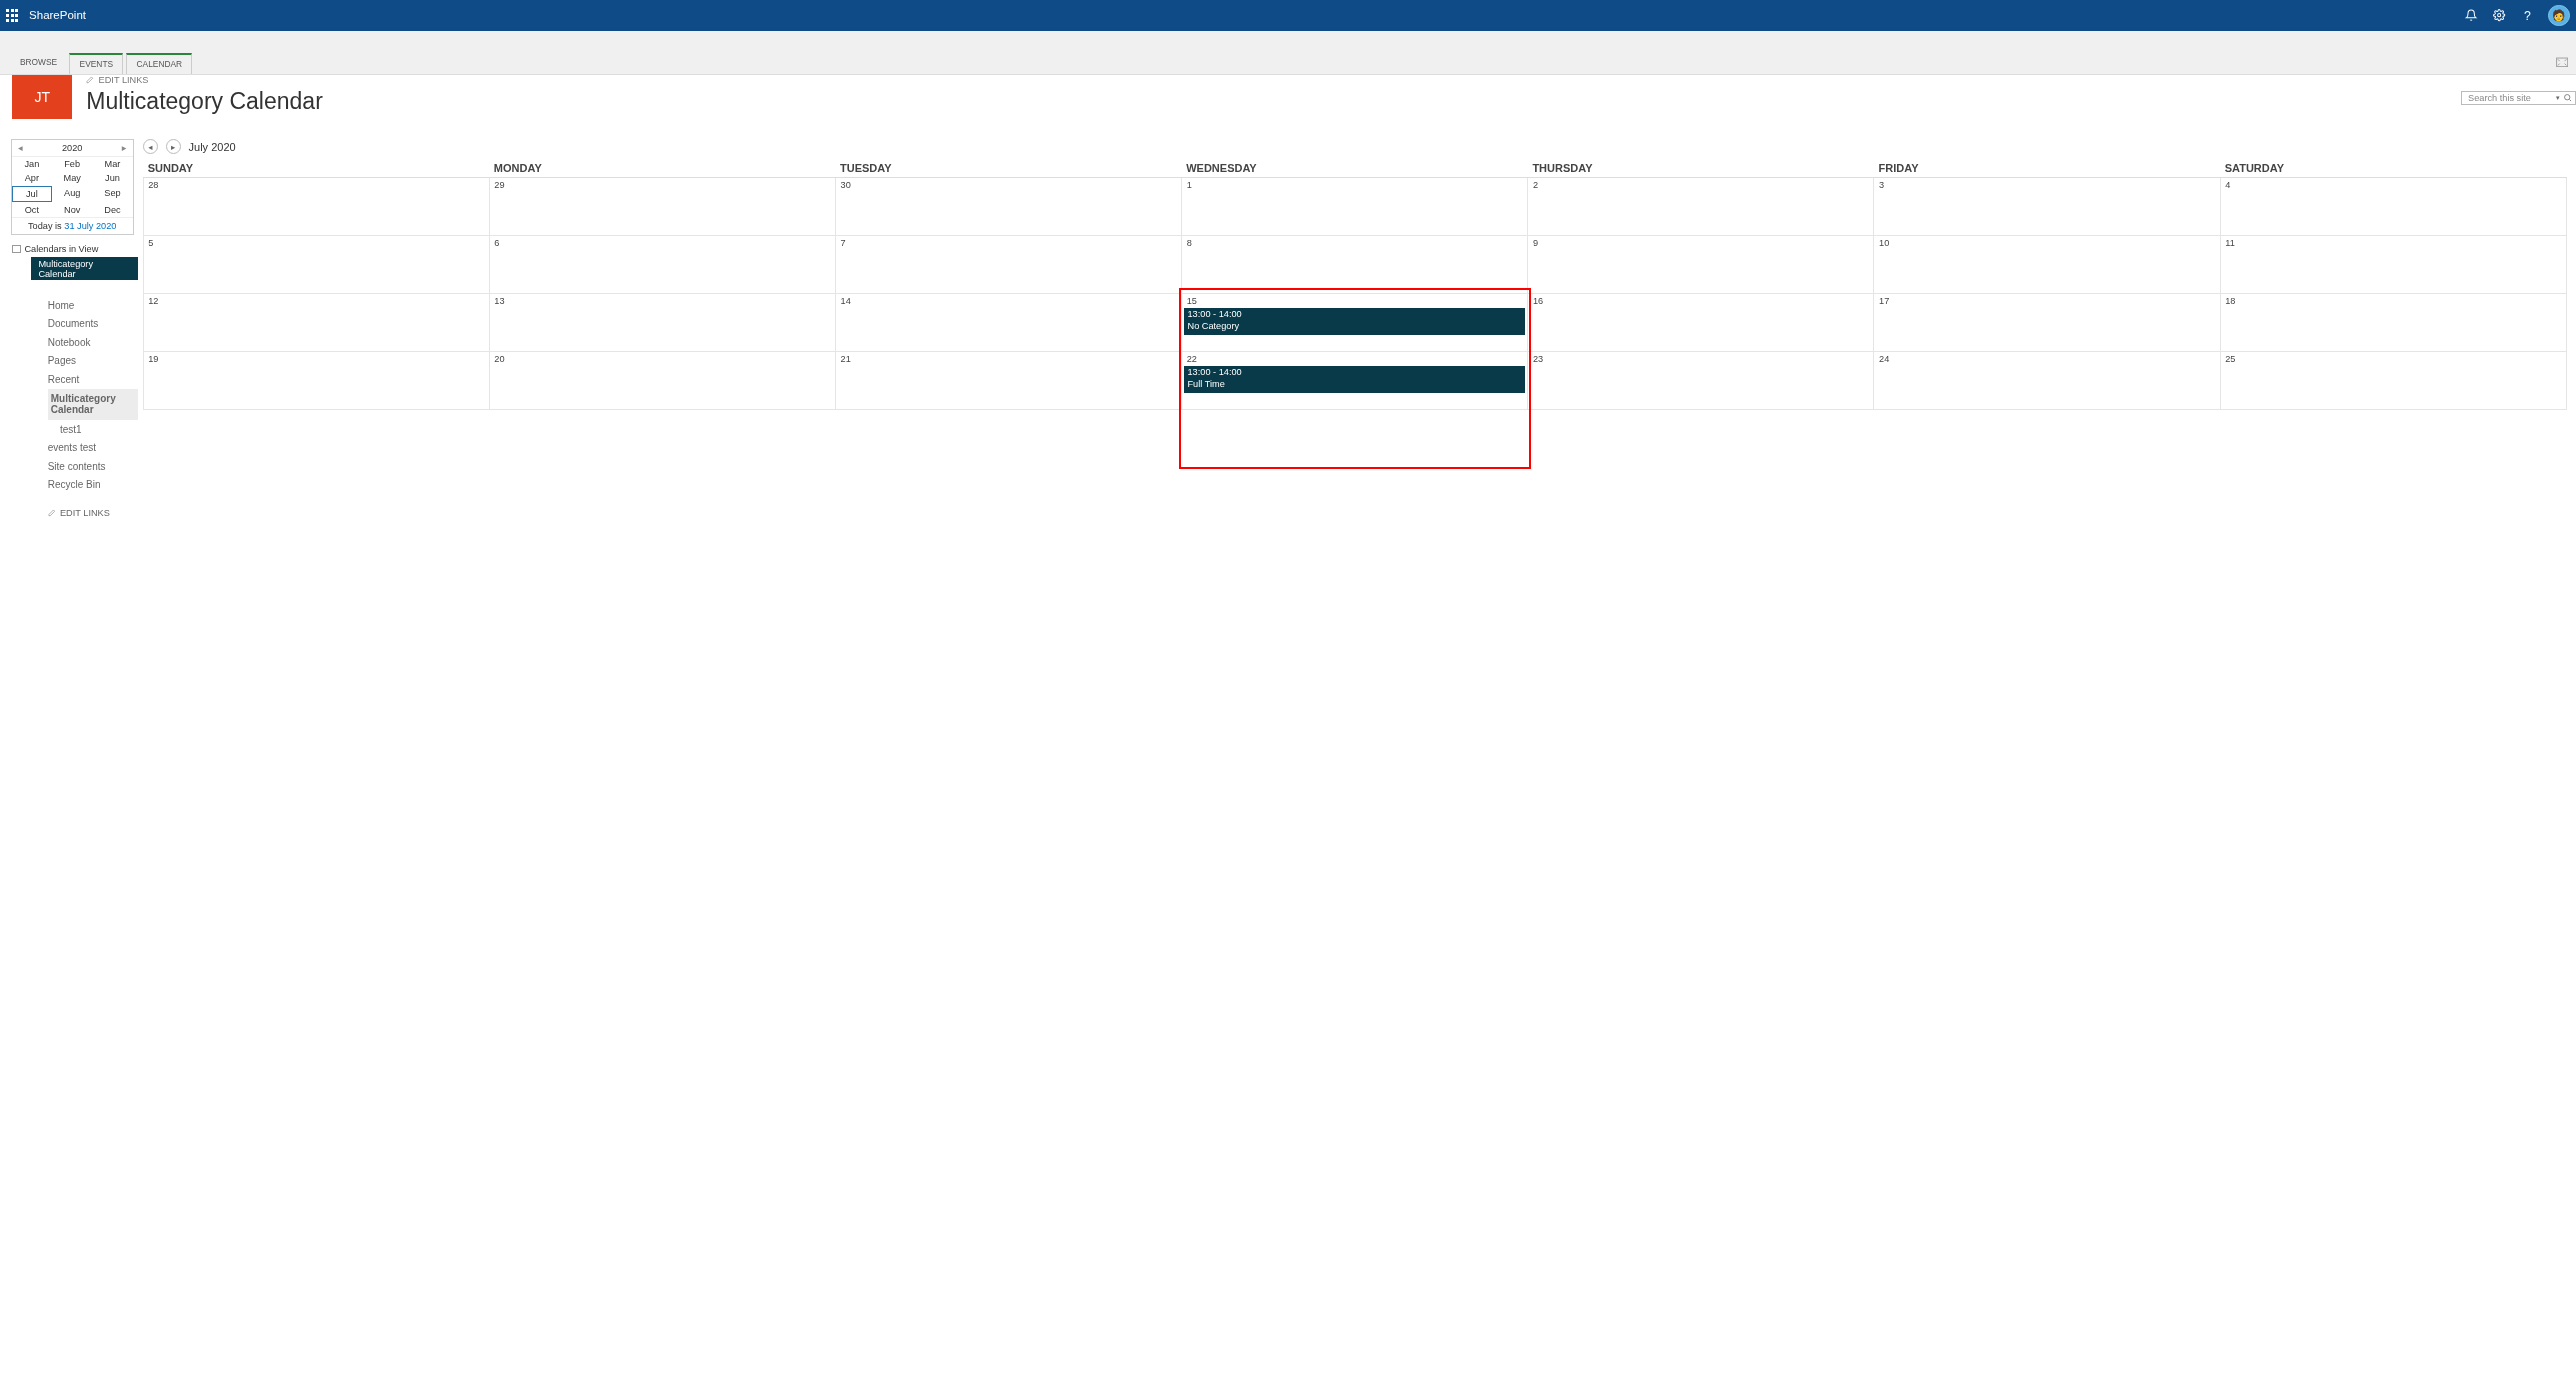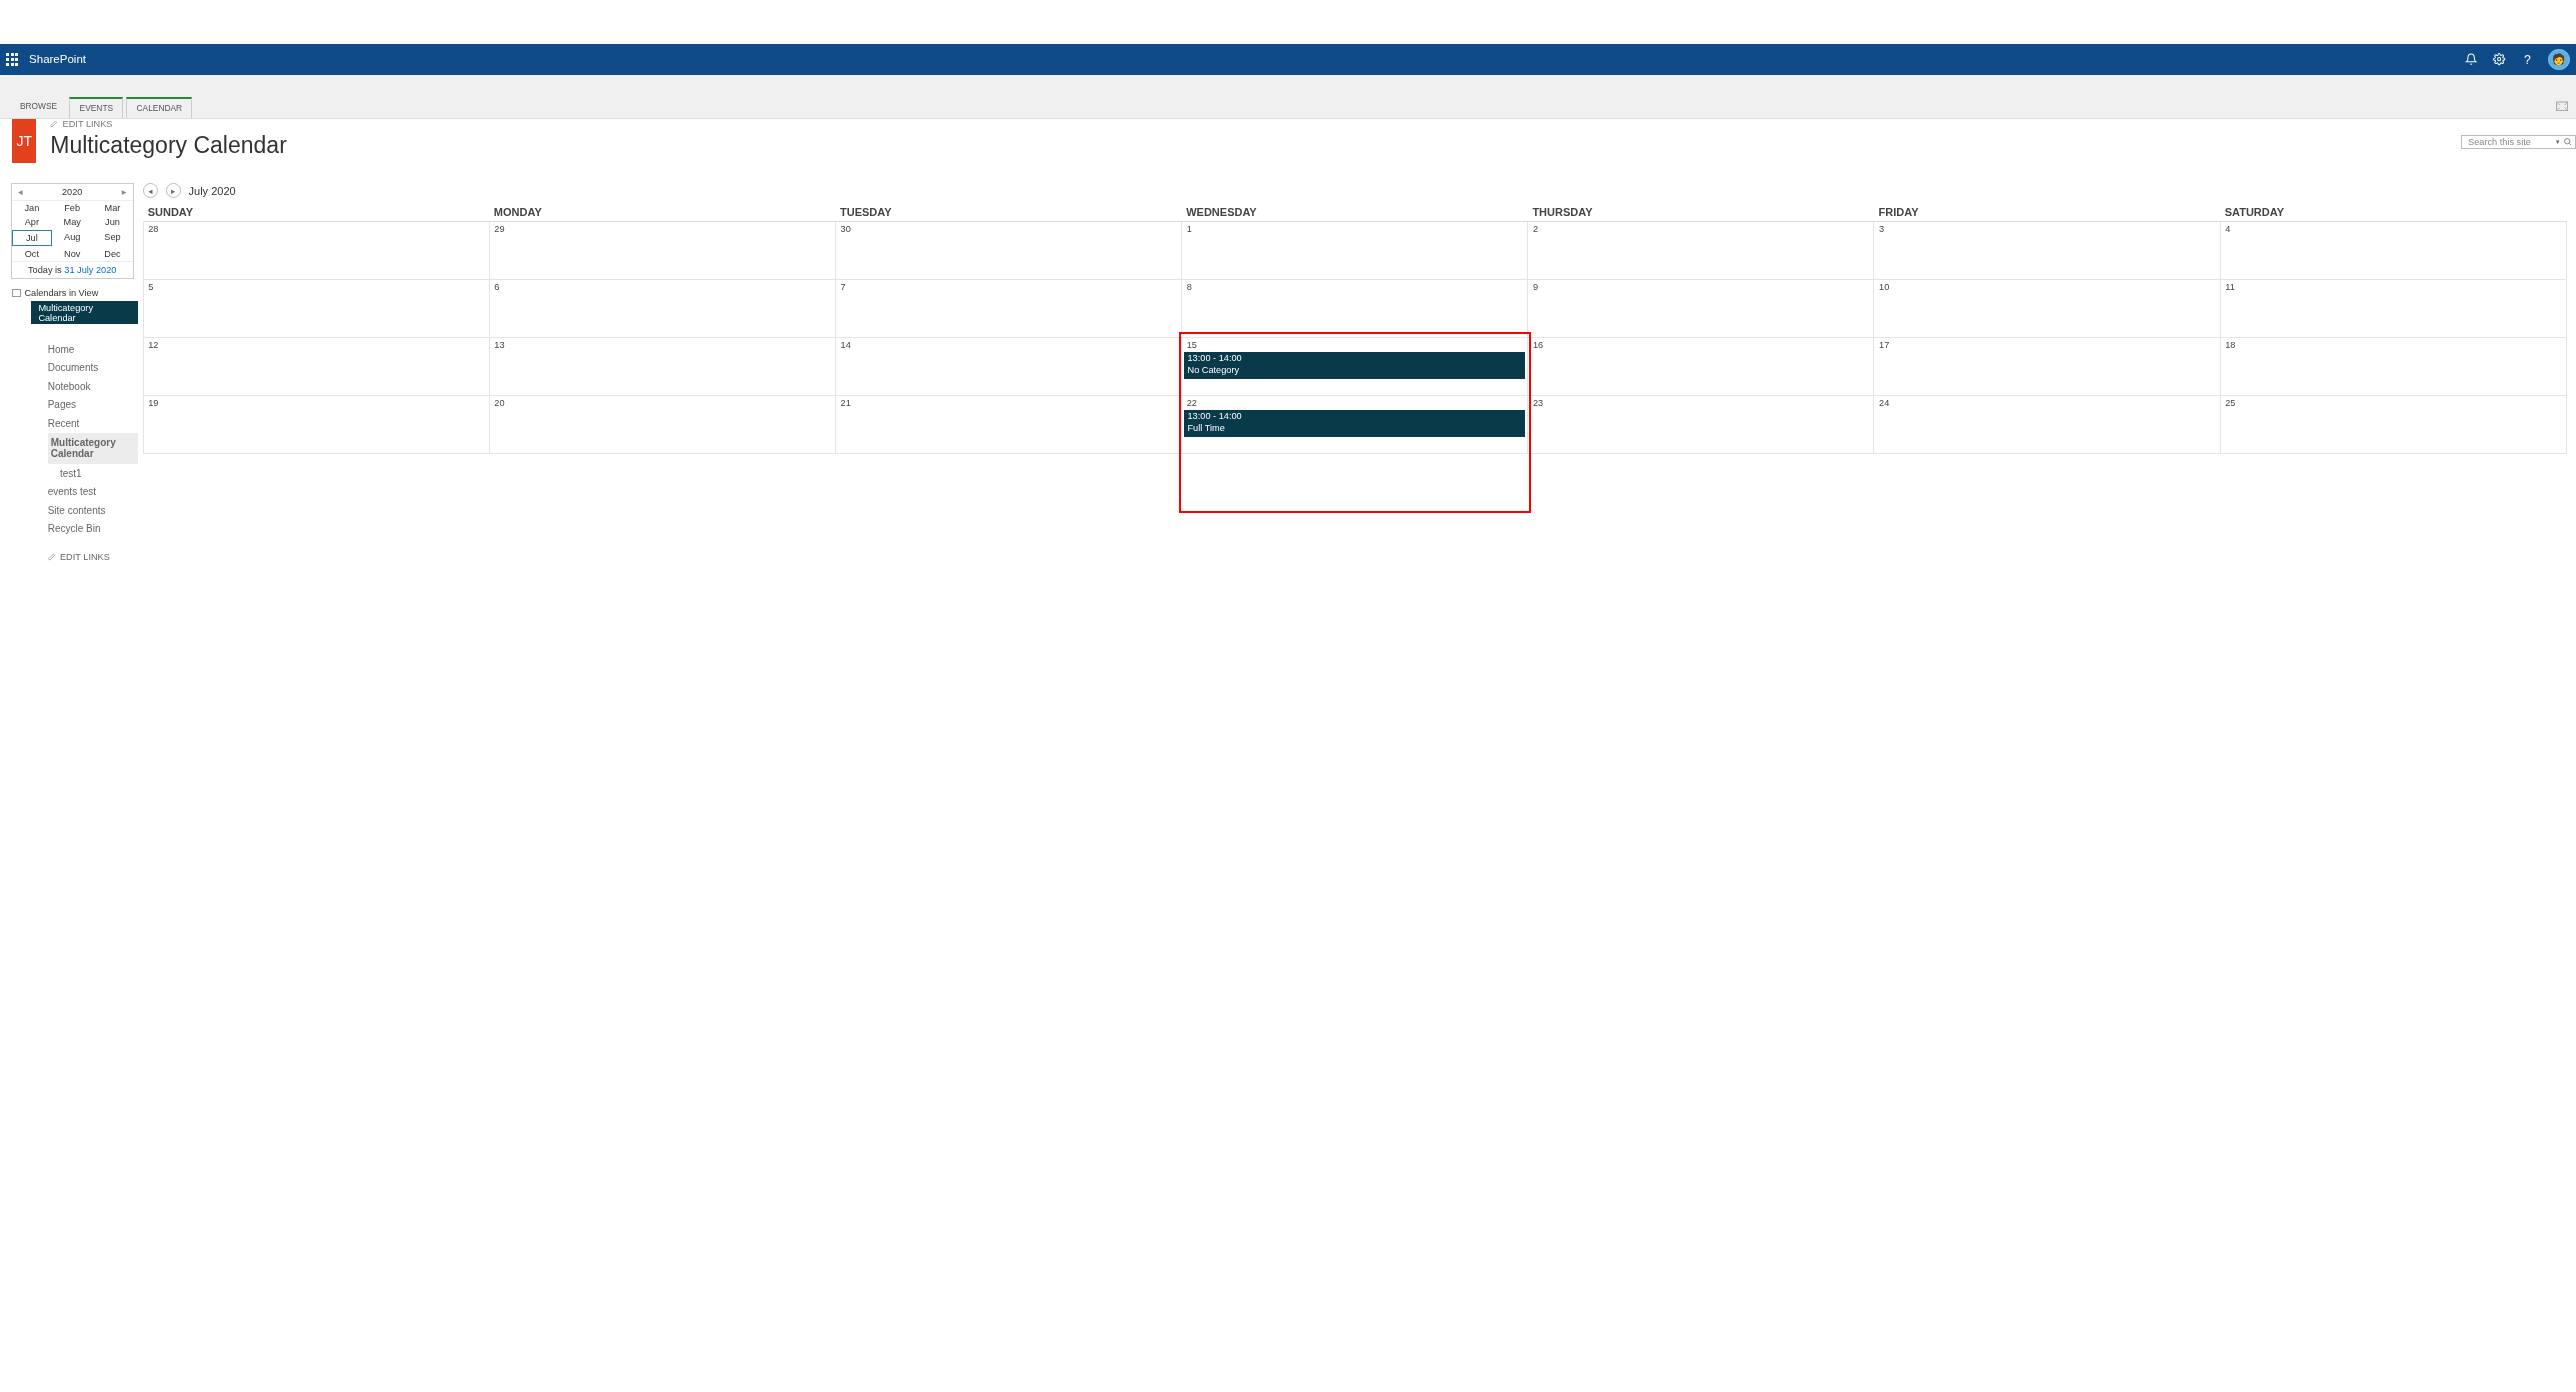--- a/index.html
+++ b/index.html
@@ -1,39 +1,39 @@
 <!DOCTYPE html>
 <html style="font-size:12.3px"><head>
 <meta charset="utf-8">
 <style>
 * { box-sizing: border-box; margin: 0; padding: 0; }
 body { font-family: "Segoe UI", Arial, sans-serif; font-size: 10px; color: #333; background: #fff; }
 
 
-.suite-bar { background: #0f4c87; height: 31px; display: flex; align-items: center; color: #fff; padding: 0 6.1px; justify-content: space-between; margin-top: 44px; }
+.suite-bar { background: #0f4c87; height: 31px; display: flex; align-items: center; color: #fff; padding: 0 6.1px; justify-content: space-between; }
 .suite-left { display: flex; align-items: center; gap: 10.7px; }
 .waffle { width: 12.3px; height: 12.3px; display: grid; grid-template-columns: repeat(3,3.1px); grid-template-rows: repeat(3,3.1px); gap: 1.5px; }
 .waffle span { background: #fff; }
 .brand { font-size: 11.5px; }
 .suite-right { display: flex; align-items: center; gap: 14px; }
 .suite-icon { width: 14px; height: 14px; display: flex; align-items: center; justify-content: center; }
 .avatar { width: 21.5px; height: 21.5px; border-radius: 50%; background: #5ab1e6; border: 1.5px solid #7ec8f0; display:flex; align-items:center; justify-content:center; font-size:10.7px;}
 
 
 .ribbon { background: #f0f0f0; height: 44px; display:flex; align-items:flex-end; justify-content: space-between; border-bottom:0.8px solid #ddd; }
 .ribbon-tabs { display:flex; gap: 3.1px; padding-left: 10.7px; }
 .ribbon-tab { padding: 4.6px 9.2px; font-size: 8.4px; color:#555; cursor:pointer; }
 .ribbon-tab.context { border:0.8px solid #ccc; border-bottom:none; border-top: 2.3px solid #2a8738; background:#f0f0f0; }
 .ribbon-focus { padding-right:7.7px; padding-bottom:4.6px; color:#888; }
 .leftcol { width: 138px; padding: 12.3px 0 0 10.7px; }
 .main { flex:1; padding: 12.3px 9.2px 0 4.6px; }
 
 
 .site-header { display:flex; align-items:flex-start; gap:14px; margin-left:12.3px; margin-bottom: 7.7px; position: relative;}
-.site-logo { width:24px; height:44px; background:#e3401e; color:#fff; display:flex; align-items:center; justify-content:center; font-size:14px; }
+.site-logo { width:60px; height:44px; background:#e3401e; color:#fff; display:flex; align-items:center; justify-content:center; font-size:14px; }
 .edit-links-top { color:#777; font-size:9.2px; display:flex; align-items:center; gap:4.6px; margin-bottom:3.1px; }
 .page-title { font-size: 23px; font-weight: 300; color:#333; }
 .search-box { position:absolute; right:0; top:16px; display:flex; border:0.8px solid #bbb; align-items:center; padding: 0.8px 3.1px 0.8px 6.1px; width: 115px; font-size:9.2px; color:#888; background:#fff; justify-content:space-between;}
 .search-right { display:flex; gap:3.1px; align-items:center; }
 
 
 .minical { border:0.8px solid #ccc; width: 123px; font-size:9.2px; margin-bottom:6.1px; }
 .minical-head { display:flex; align-items:center; justify-content:space-between; padding:2.3px 3.1px; border-bottom:0.8px solid #eee;}
 .minical-arrow { color:#888; padding:0 3.1px; cursor:pointer;}
 .minical-grid { display:grid; grid-template-columns:repeat(3,1fr); }

